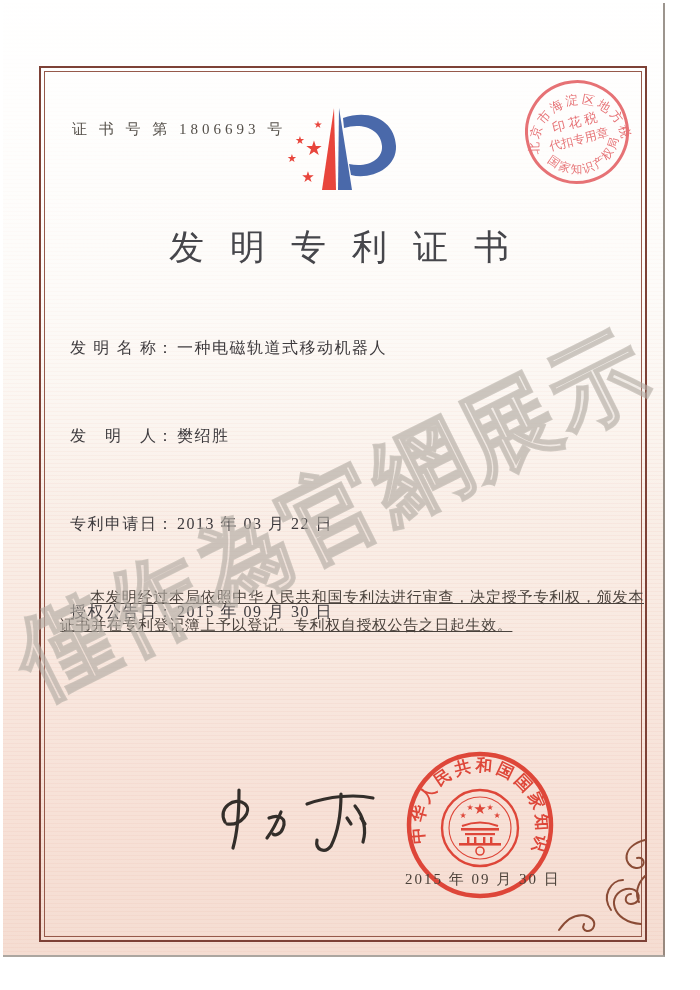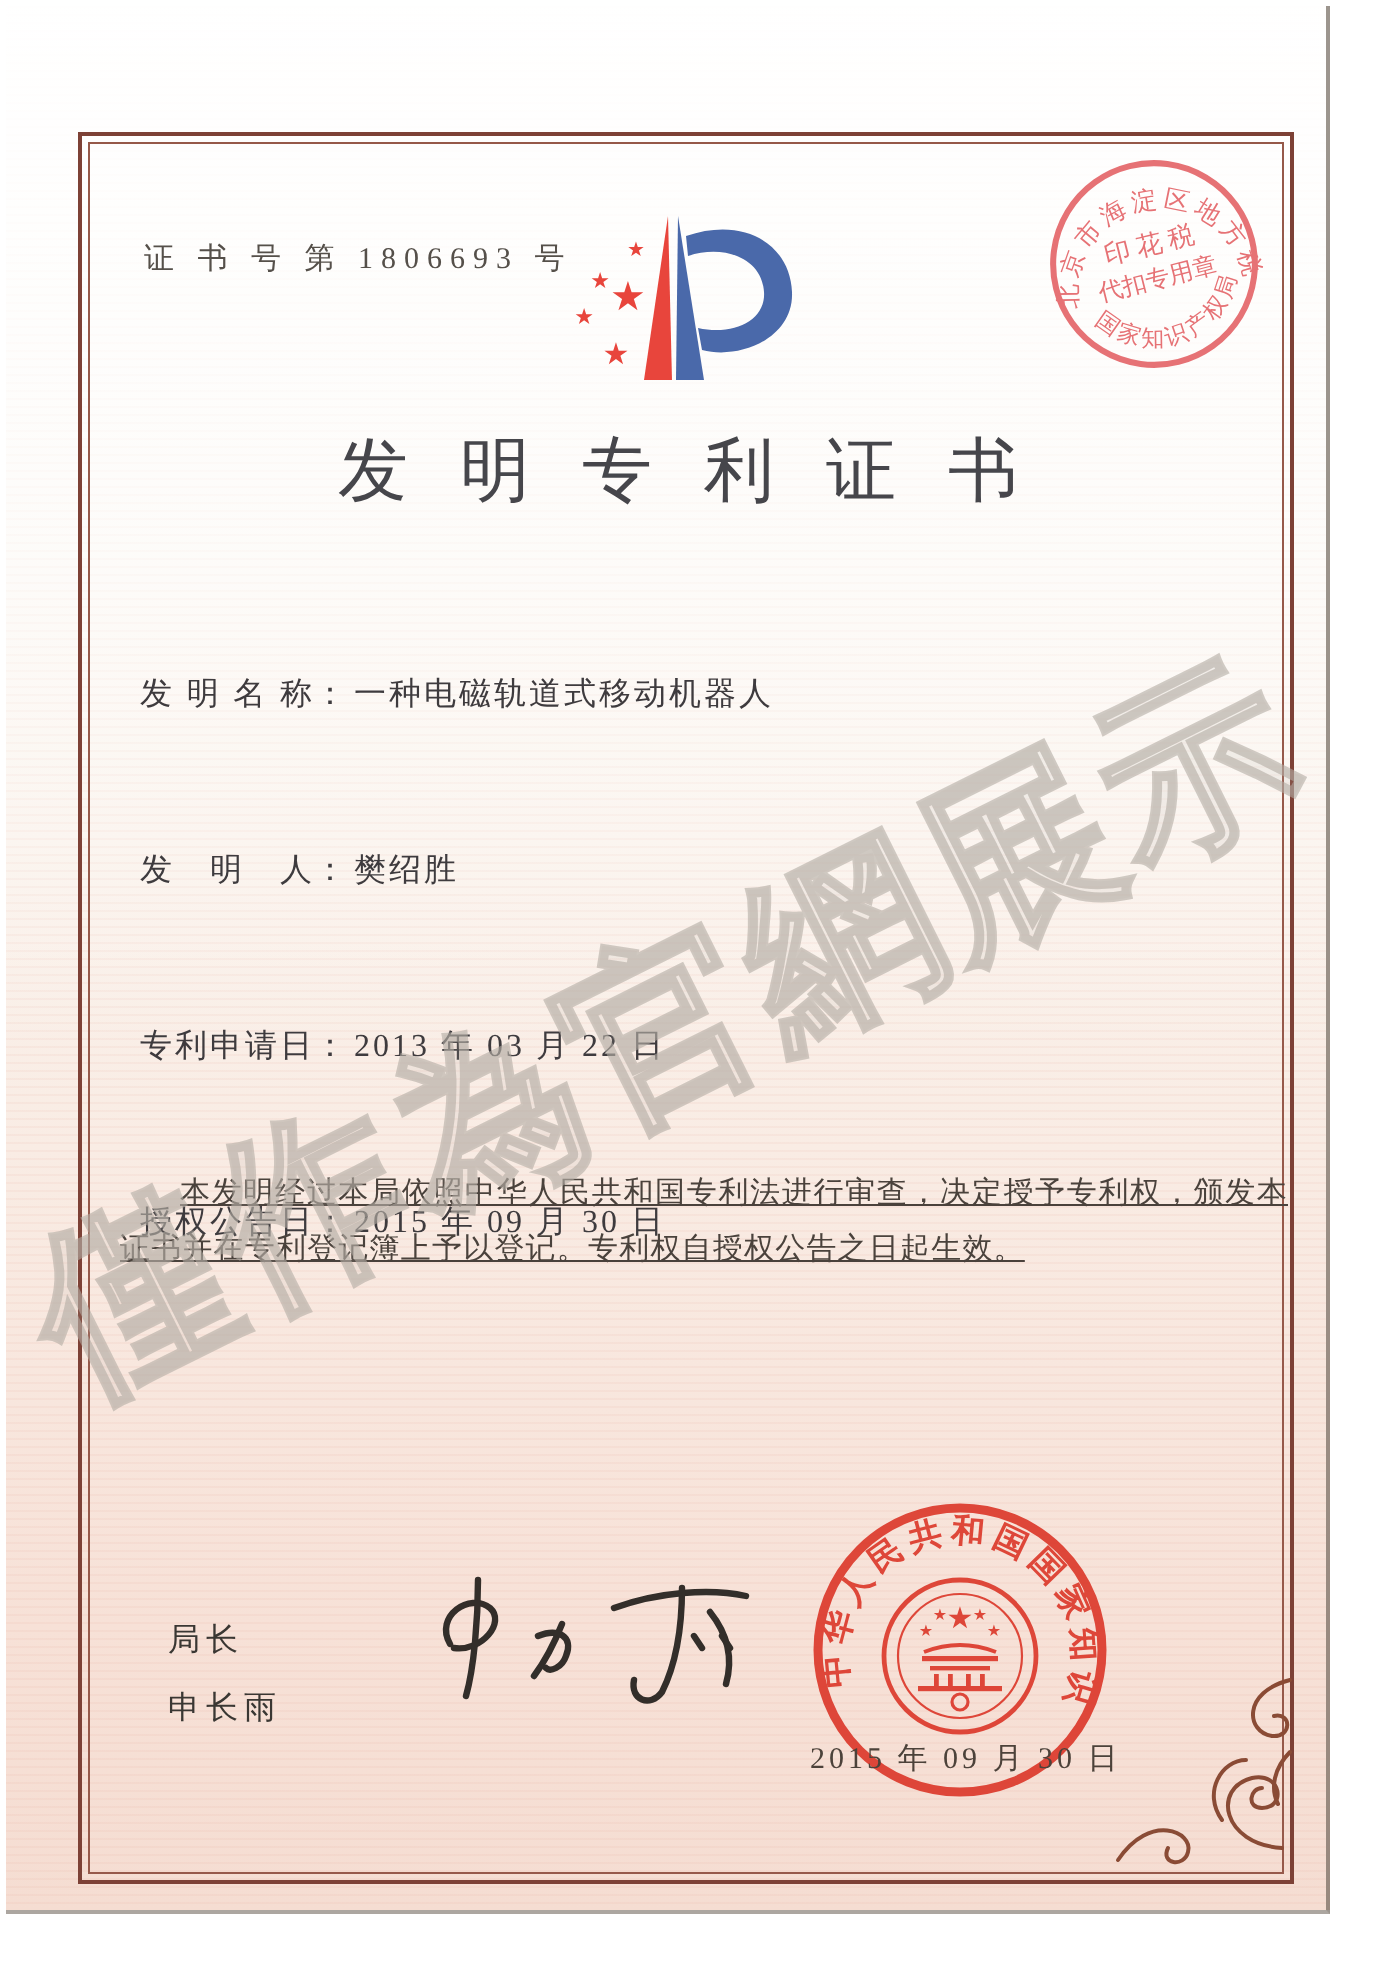--- a/index.html
+++ b/index.html
@@ -16,21 +16,21 @@
          background:linear-gradient(180deg,rgba(255,255,255,.95) 0%,rgba(255,255,255,.55) 30%,rgba(255,255,255,0) 55%);}
   
   .frame{position:absolute;left:39px;top:66px;width:604px;height:872px;
          border:2.5px solid #7d4136;}
   .frame-inner{position:absolute;inset:3px;border:1.2px solid #96594a;}
   
   .cert-no{position:absolute;left:72px;top:120px;font-size:15px;letter-spacing:4px;color:#55504a;}
   
   .logo{position:absolute;left:248px;top:94px;}
   
-  .title{position:absolute;left:39px;top:212px;width:604px;text-align:center;
+  .title{position:absolute;left:39px;top:224px;width:604px;text-align:center;
          font-size:35px;color:#46464b;letter-spacing:26px;padding-left:22px;box-sizing:border-box;font-weight:500;}
   
   .fields{position:absolute;left:70px;top:301px;width:540px;}
   .field-row{margin-bottom:31px;font-size:16px;color:#3e3b3e;line-height:21px;white-space:nowrap;}
   .field-label{display:inline-block;width:86px;text-align:justify;text-align-last:justify;letter-spacing:0;margin-top:36px;}
   .field-colon{display:inline-block;margin:0 4px 0 1px;}
   .field-value{letter-spacing:1.5px;}
   
   .body-text{position:absolute;left:60px;top:584px;width:584px;font-size:15px;line-height:27.5px;
          color:#4a423c;text-align:justify;letter-spacing:.6px;}
@@ -100,24 +100,20 @@
     </div>
     <div class="field-row">
       <span class="field-label">授权公告日</span><span class="field-colon">：</span><span class="field-value">2015 年 09 月 30 日</span>
     </div>
   </div>
 
   <div class="body-text">
     <p>本发明经过本局依照中华人民共和国专利法进行审查，决定授予专利权，颁发本证书并在专利登记簿上予以登记。专利权自授权公告之日起生效。</p>
   </div>
 
-  <div class="director">
-    <div>局长</div>
-    <div>申长雨</div>
-  </div>
 
   <div class="signature">
     <svg width="210" height="80" viewBox="0 0 210 80" fill="none" stroke="#332e2a" stroke-width="3.2" stroke-linecap="round" stroke-linejoin="round">
       <path d="M30,38 C22,24 40,12 50,20 C58,27 46,42 32,40"></path>
       <path d="M44,6 C44,26 42,50 38,64"></path>
       <path d="M86,28 C82,38 78,46 72,54"></path>
       <path d="M74,34 C84,30 92,34 88,44 C86,50 80,52 78,50"></path>
       <path d="M112,20 C134,12 160,10 178,14"></path>
       <path d="M146,10 C146,28 144,46 136,62 C130,70 120,66 122,56"></path>
       <path d="M160,22 C168,32 172,44 168,58"></path>

